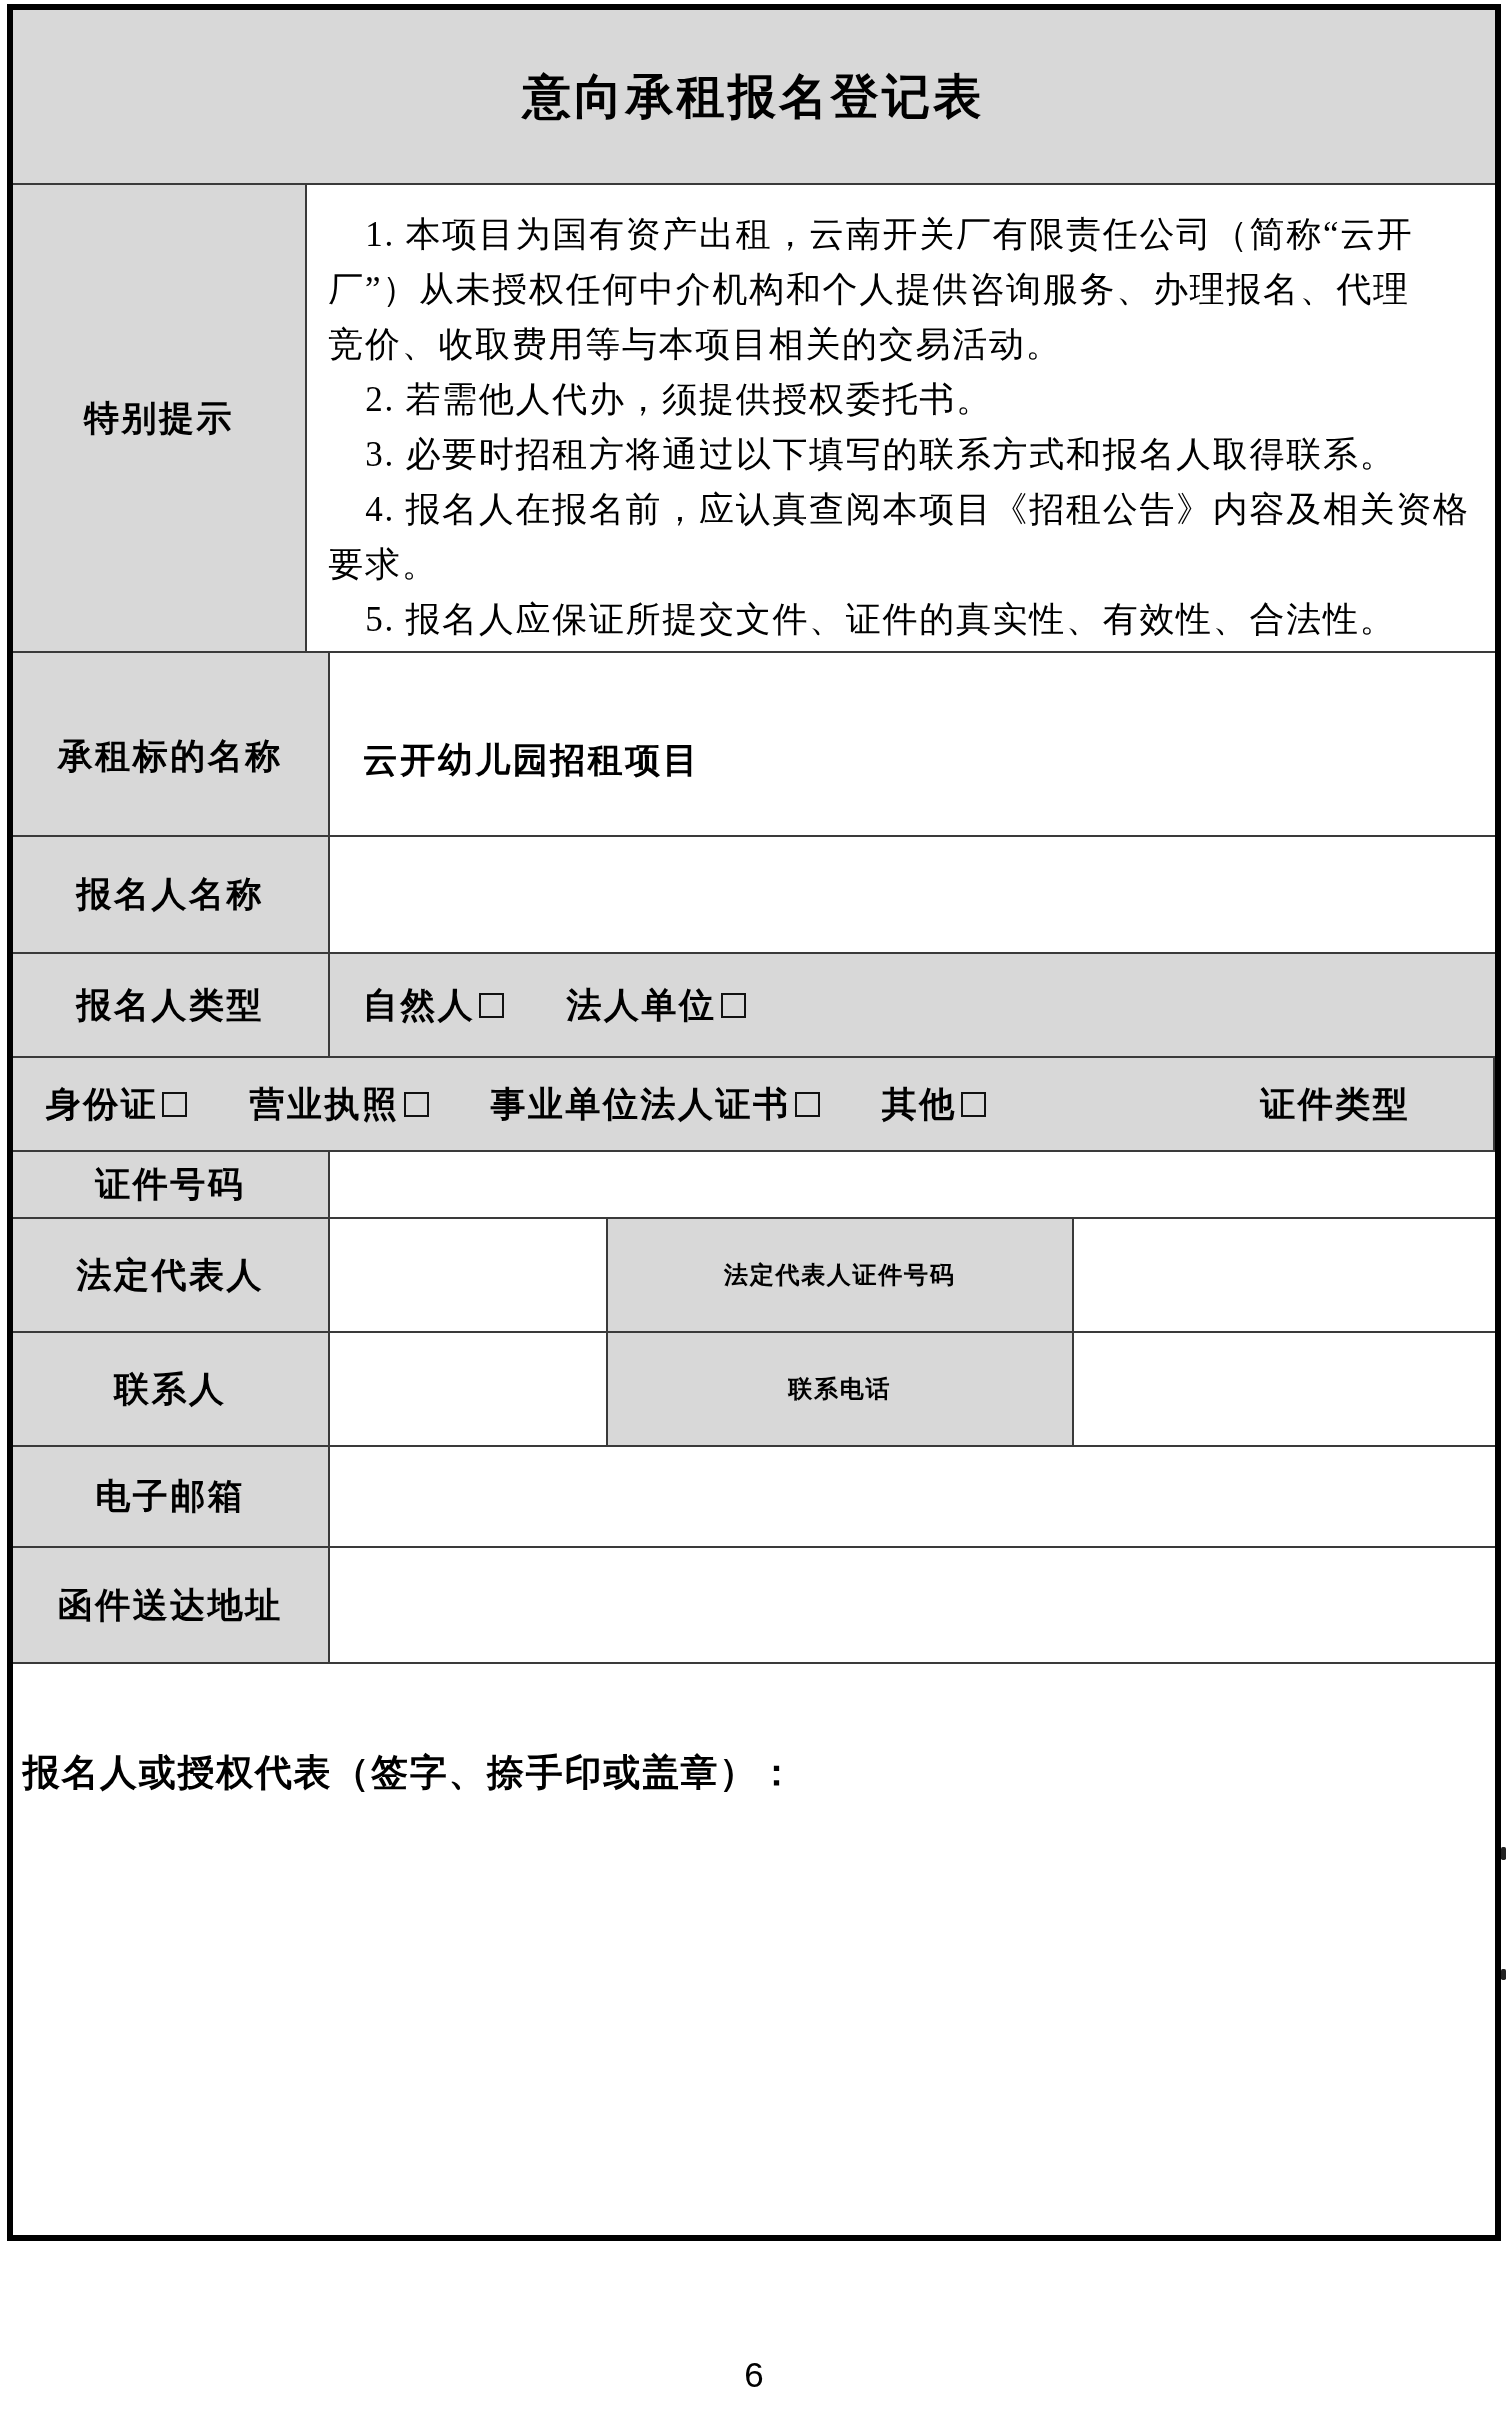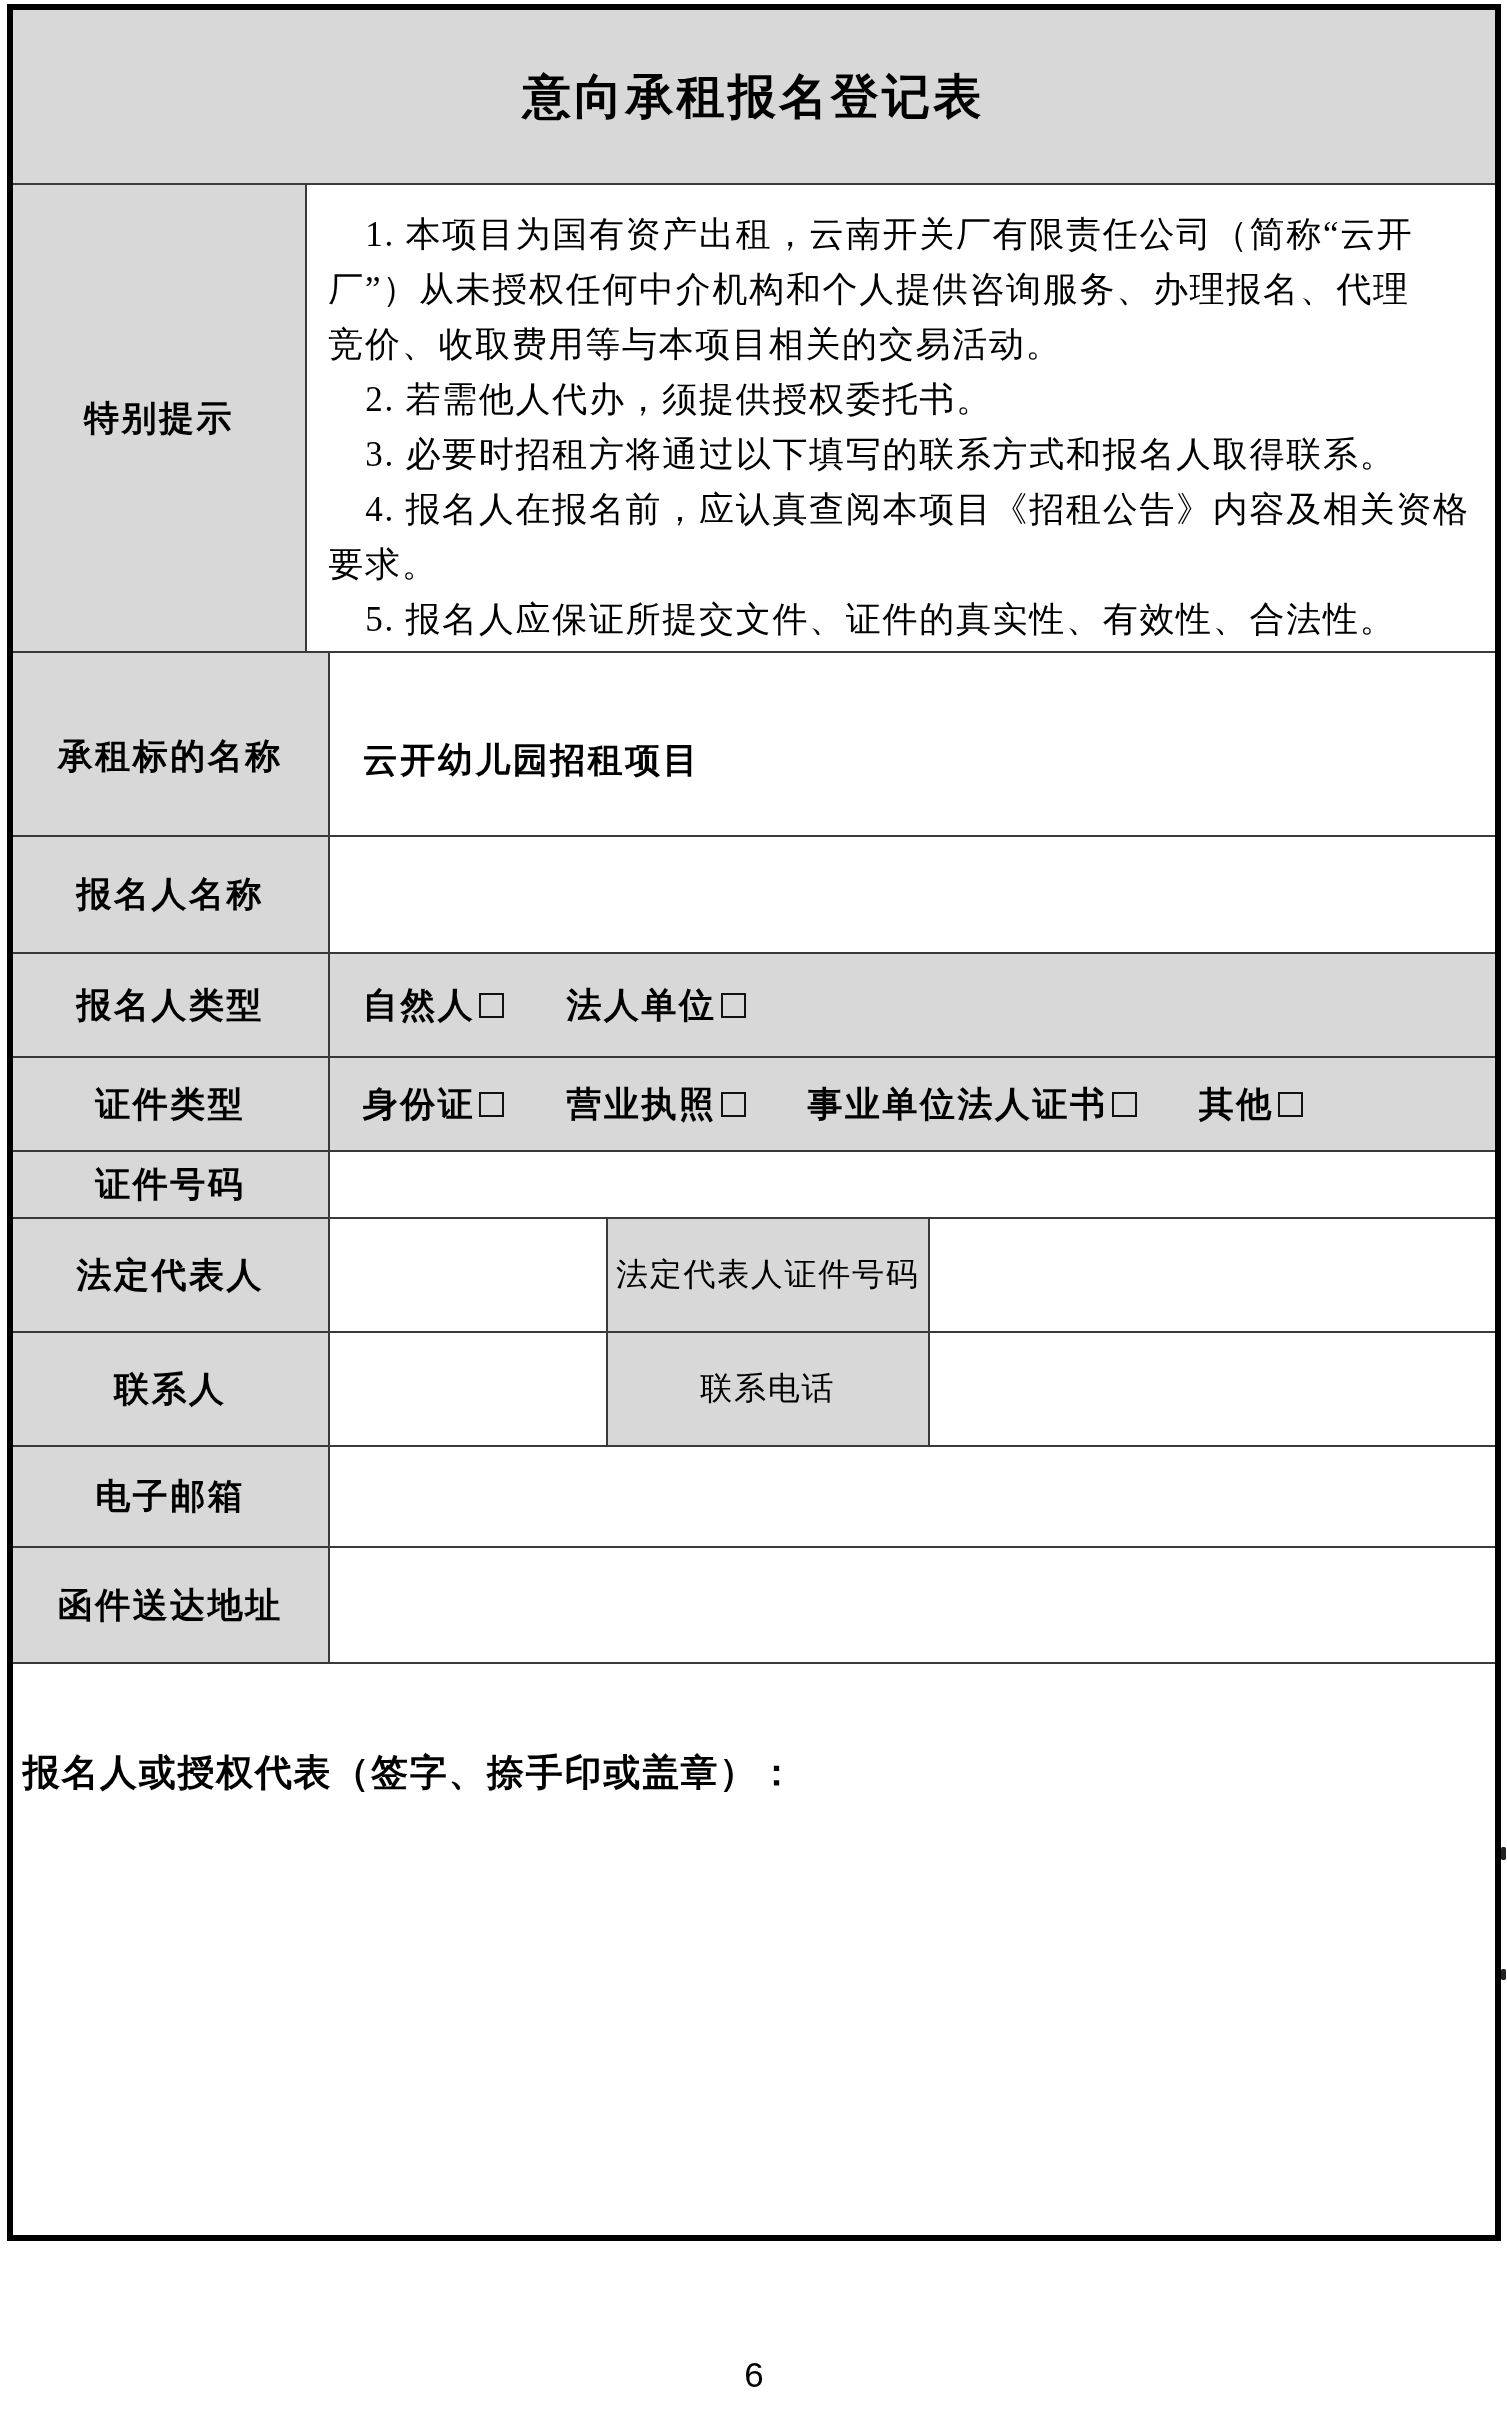--- a/index.html
+++ b/index.html
@@ -43,22 +43,22 @@
   .row-addr { height:116px; }
   .row-sign { height:539px; background:#fff; }
 
   .options { display:flex; align-items:center; height:100%; padding-left:33px; gap:62px;
     font-size:35px; font-weight:bold; letter-spacing:2.5px; }
   .opt { display:inline-flex; align-items:center; white-space:nowrap; }
   .cb { display:inline-block; width:25px; height:25px; border:2.5px solid #111;
     margin-left:4.2px; background:transparent; }
 
   .mid-blank { width:278px; }
-  .mid-label { width:322px; background:var(--gray); display:flex; align-items:center;
-    justify-content:center; font-weight:normal; font-size:32px; letter-spacing:1.7px; }
+  .mid-label { width:466px; background:var(--gray); display:flex; align-items:center;
+    justify-content:center; font-weight:bold; font-size:24px; letter-spacing:1.7px; }
   .end-blank { flex:1; }
 
   .sign-text { padding:84px 0 0 10px; font-size:37px; font-weight:bold; letter-spacing:1.7px; }
 
   .page-footer { position:absolute; left:0; top:2355px; width:1508px; text-align:center;
     font-family:"Liberation Sans","DejaVu Sans",sans-serif; font-size:35px; }
 
   .artifact { position:absolute; width:5px; background:#222; border-radius:1.7px; }
   .artifact.a1 { left:1501px; top:1847px; height:13.4px; }
   .artifact.a2 { left:1501px; top:1969px; height:11px; }
@@ -116,39 +116,39 @@
           <span class="cb"></span>
         </span>
         <span class="opt">
           <span>法人单位</span>
           <span class="cb"></span>
         </span>
       </div>
   </div>
 
   <div class="row row-cert">
-    <div class="cell v label-cell">证件类型</div>
     <div class="cell content-cell options">
         <span class="opt">
           <span>身份证</span>
           <span class="cb"></span>
         </span>
         <span class="opt">
           <span>营业执照</span>
           <span class="cb"></span>
         </span>
         <span class="opt">
           <span>事业单位法人证书</span>
           <span class="cb"></span>
         </span>
         <span class="opt">
           <span>其他</span>
           <span class="cb"></span>
         </span>
       </div>
+    <div class="cell v label-cell">证件类型</div>
   </div>
 
   <div class="row row-certno">
     <div class="cell v label-cell">证件号码</div>
     <div class="cell content-cell"></div>
   </div>
 
   <div class="row row-legal">
     <div class="cell v label-cell">法定代表人</div>
     <div class="cell v mid-blank"></div>

